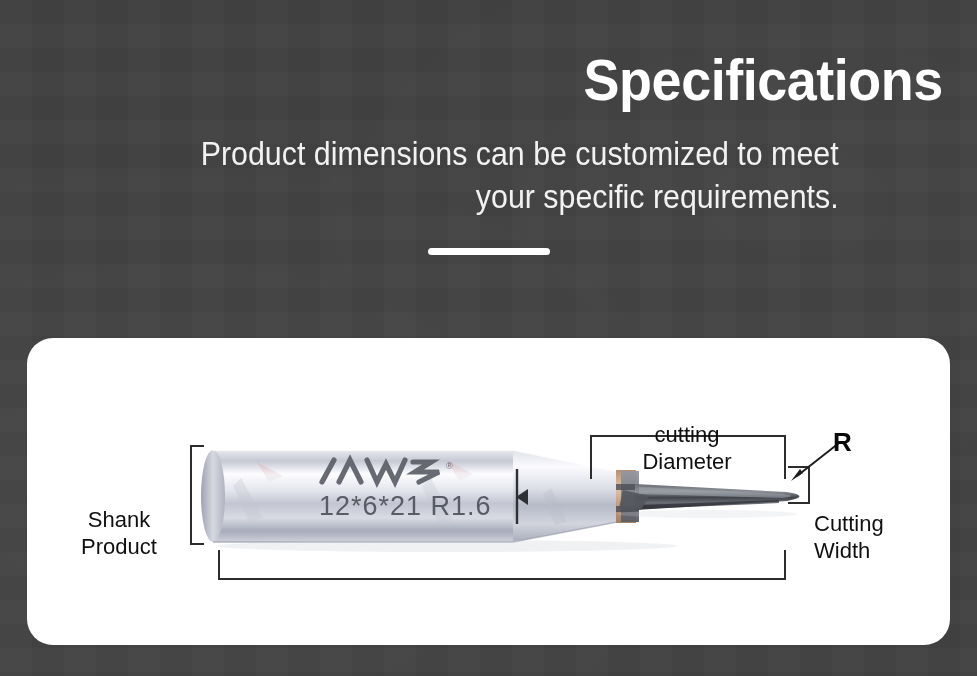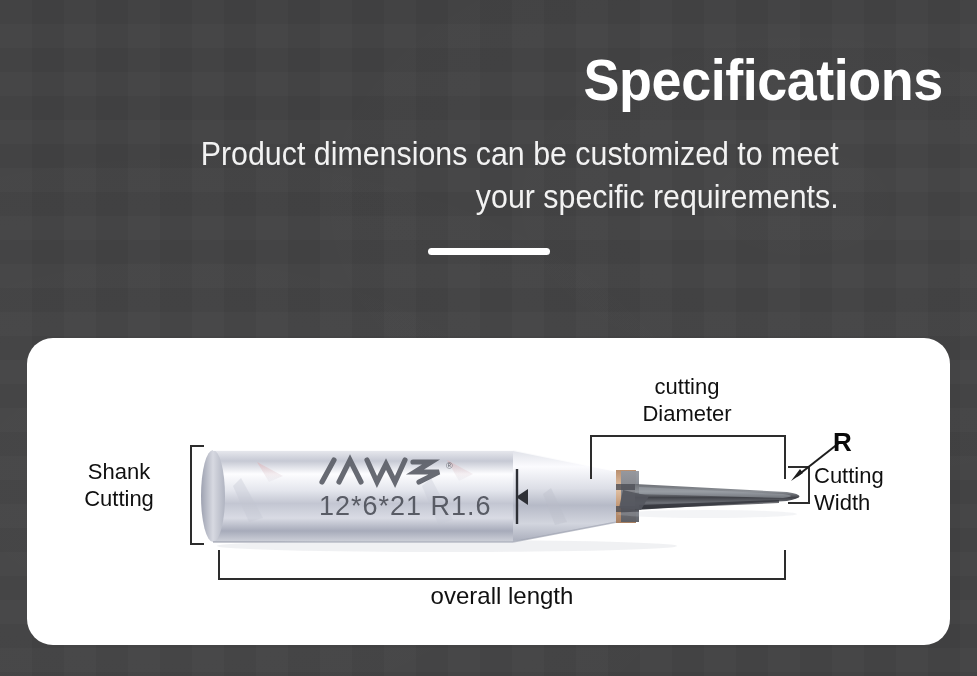--- a/index.html
+++ b/index.html
@@ -85,20 +85,21 @@
   #r-leader{
     position:absolute;left:760px;top:102px;width:56px;height:42px;
     pointer-events:none;
   }
 
   
   .lbl{
     position:absolute;color:#101010;
     font-size:22px;line-height:27px;font-weight:400;
     white-space:pre-line;
+    margin-top:48px;
   }
   #lbl-shank{left:28px;top:120px;width:128px;text-align:center;}
   #lbl-cutdia{left:560px;top:35px;width:200px;text-align:center;}
   #lbl-cutwidth{left:787px;top:124px;width:120px;text-align:left;}
   #lbl-overall{left:300px;top:244px;width:350px;text-align:center;font-size:24px;}
   #lbl-r{
     position:absolute;left:806px;top:90px;
     font-size:26px;font-weight:700;color:#0a0a0a;line-height:28px;
   }
 </style>
@@ -227,21 +228,20 @@
     <div class="brk" id="brk-overall"></div>
     <div class="brk" id="brk-cutdia"></div>
     <div class="brk" id="brk-cutwidth"></div>
 
     <svg id="r-leader" viewBox="0 0 56 42" xmlns="http://www.w3.org/2000/svg">
       <path d="M52 3 L10 36" stroke="#1d1d1d" stroke-width="2" fill="none"></path>
       <path d="M4 41 L16 33 L13 29 Z" fill="#1d1d1d"></path>
     </svg>
 
     <div class="lbl" id="lbl-shank">Shank
-Cutting</div>
+Product</div>
     <div class="lbl" id="lbl-cutdia">cutting
 Diameter</div>
     <div class="lbl" id="lbl-cutwidth">Cutting
 Width</div>
-    <div class="lbl" id="lbl-overall">overall length</div>
     <div id="lbl-r">R</div>
   </div>
 </div>
 
 </body></html>

